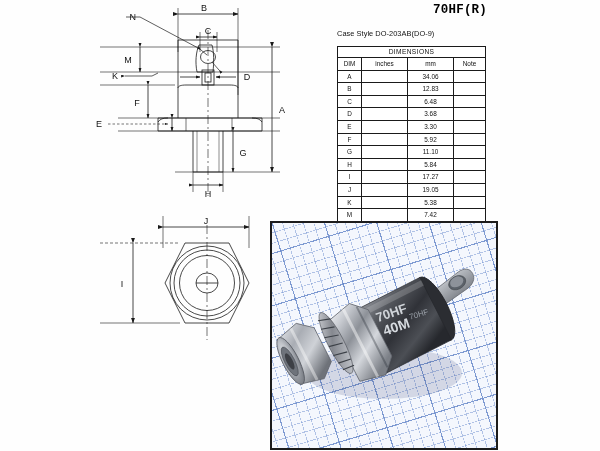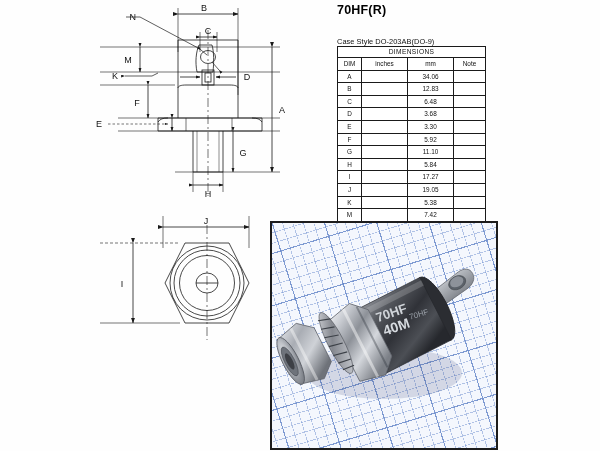--- a/index.html
+++ b/index.html
@@ -24,24 +24,25 @@
   
   .title-block {
     position: absolute;
     left: 337px;
     top: 2px;
     width: 150px;
   }
   .part-title {
     font-size: 12.5px;
     font-weight: bold;
-    text-align: left;
+    text-align: right;
     letter-spacing: 0.2px;
-    margin: 1px 0 20px 0;
+    margin: 1px 0 12px 0;
     color: #000;
+    font-family: Liberation Mono, monospace;
   }
   .case-style, .units-note {
     font-size: 7.4px;
     color: #111;
     margin: 0 0 2px 0;
     text-align: left;
     letter-spacing: 0.05px;
   }
 
   

